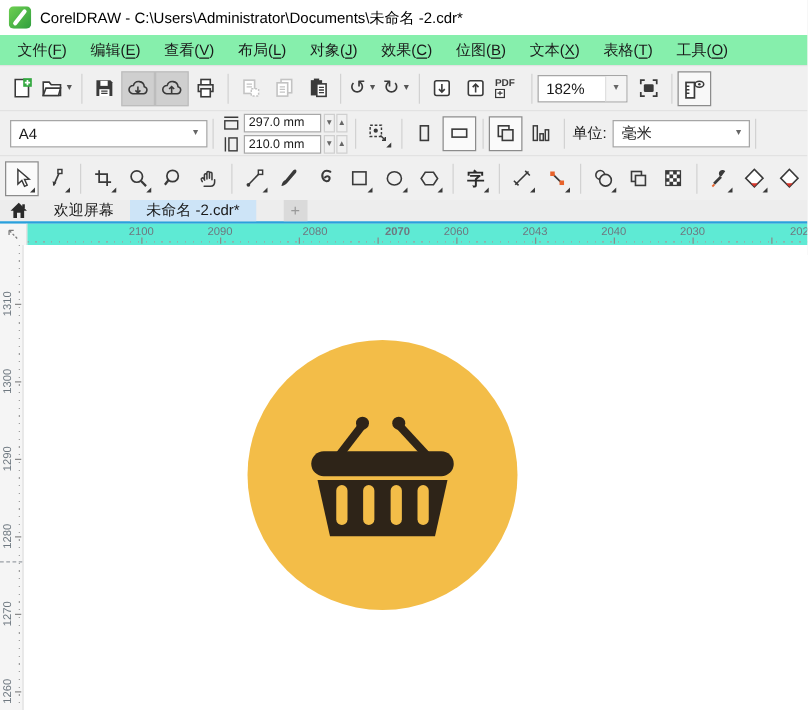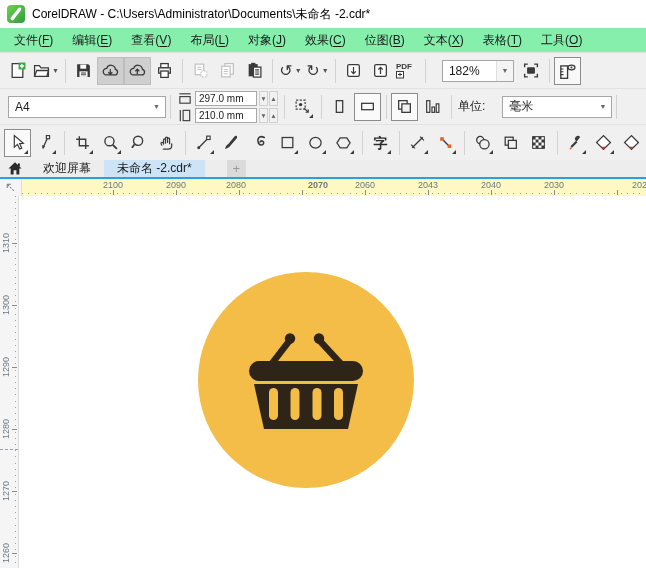--- a/index.html
+++ b/index.html
@@ -26,21 +26,21 @@
   .sep { width: 1px; height: 24px; background: #d2d2d2; margin: 0 4px; flex: 0 0 auto; }
   .tbtn { position: relative; height: 28px; min-width: 27px; padding: 0 1px;
           display: flex; align-items: center; justify-content: center;
           border: 1px solid transparent; flex: 0 0 auto; }
   .tbtn svg { display: block; }
   .tbtn.pressed { background: var(--pressed-button-bg, #cfcfcf); border-color: #bdbdbd; }
   .tbtn.boxed { border-color: #8c8c8c; background: #f8f8f8; }
   .caret { font-size: 7px; color: #555; margin-left: 2px; }
   .glyph { font-size: 16px; line-height: 1; color: #3a3a3a; }
   .combo { height: 22px; background: #fff; border: 1px solid #a6a6a6; display: flex;
-           align-items: stretch; flex: 0 0 auto; margin-left: 12px; }
+           align-items: stretch; flex: 0 0 auto; }
   .combo .val { display: flex; align-items: center; padding: 0 6px; flex: 1; }
   .combo .arrow { width: 17px; display: flex; align-items: center; justify-content: center;
                   color: #666; font-size: 7px; border-left: 1px solid #e0e0e0; background: #f4f4f4; }
   .pdfbtn { display: flex; flex-direction: column; align-items: flex-start; justify-content: center; }
   .pdf-text { font-size: 8px; font-weight: bold; color: #3a3a3a; line-height: 1; }
 
   
   .dims { display: flex; flex-direction: column; gap: 2px; margin: 0 2px; }
   .dimrow { display: flex; align-items: center; gap: 2px; }
   .field { width: 62px; height: 15px; background: #fff; border: 1px solid #a8a8a8;
@@ -64,21 +64,21 @@
   .tab { padding: 0 13px; display: flex; align-items: center; white-space: nowrap; }
   .tab.active { background: var(--active-tab-bg, #cde4f7); }
   .newtab { width: 19px; margin-left: 22px; background: #dadada; color: #999;
             display: flex; align-items: center; justify-content: center; font-size: 13px; }
 
   
   .ruler-row { height: 19px; border-top: 2px solid var(--accent-blue, #2aa0dc);
                display: flex; background: #f5f5f5; }
   .ruler-corner { width: 22px; border-right: 1px solid #dcdcdc; display: flex;
                   align-items: center; justify-content: center; background: #f5f5f5; }
-  .hruler { position: relative; flex: 1; background: #fef9c3; overflow: hidden; }
+  .hruler { position: relative; flex: 1; background: #5eead4; overflow: hidden; }
   .hruler::after { content: ""; position: absolute; left: 0; right: 0; bottom: 2px; height: 1px;
       background-image: repeating-linear-gradient(to right, #9f9f9f 0 1px, transparent 1px 6.3px); }
   .h-lab { position: absolute; top: 1px; transform: translateX(-50%); font-size: 9px;
            color: #6e7880; white-space: nowrap; }
   .h-tick { position: absolute; bottom: 1px; width: 1px; height: 5px; background: #8a8a8a; }
 
   .workspace { height: 372px; display: flex; background: #fff; }
   .vruler { position: relative; width: 19px; background: #f5f5f5; border-right: 1px solid #dcdcdc;
             overflow: hidden; flex: 0 0 auto; }
   .vruler::after { content: ""; position: absolute; top: 0; bottom: 0; right: 2px; width: 1px;
@@ -475,21 +475,21 @@
       <svg width="13" height="13" viewBox="0 0 14 14">
           <path d="M4 4 11 11" stroke="#7a7a7a" stroke-width="1.1" stroke-dasharray="2 1.6"></path>
           <path d="M3.5 3.5h4M3.5 3.5v4" fill="none" stroke="#7a7a7a" stroke-width="1.1"></path>
         </svg>
     </div>
     <div class="hruler" id="hruler">
         <span class="h-lab" style="left: 91px;">2100</span>
         <div class="h-tick" style="left: 91px;"></div>
         <span class="h-lab" style="left: 154px;">2090</span>
         <div class="h-tick" style="left: 154px;"></div>
-        <span class="h-lab" style="left: 214px;">2080</span>
+        <span class="h-lab" style="left: 230px;">2080</span>
         <div class="h-tick" style="left: 217px;"></div>
         <span class="h-lab" style="left: 296px; font-weight: bold;">2070</span>
         <div class="h-tick" style="left: 280px;"></div>
         <span class="h-lab" style="left: 343px;">2060</span>
         <div class="h-tick" style="left: 343px;"></div>
         <span class="h-lab" style="left: 406px;">2043</span>
         <div class="h-tick" style="left: 406px;"></div>
         <span class="h-lab" style="left: 469px;">2040</span>
         <div class="h-tick" style="left: 469px;"></div>
         <span class="h-lab" style="left: 532px;">2030</span>

